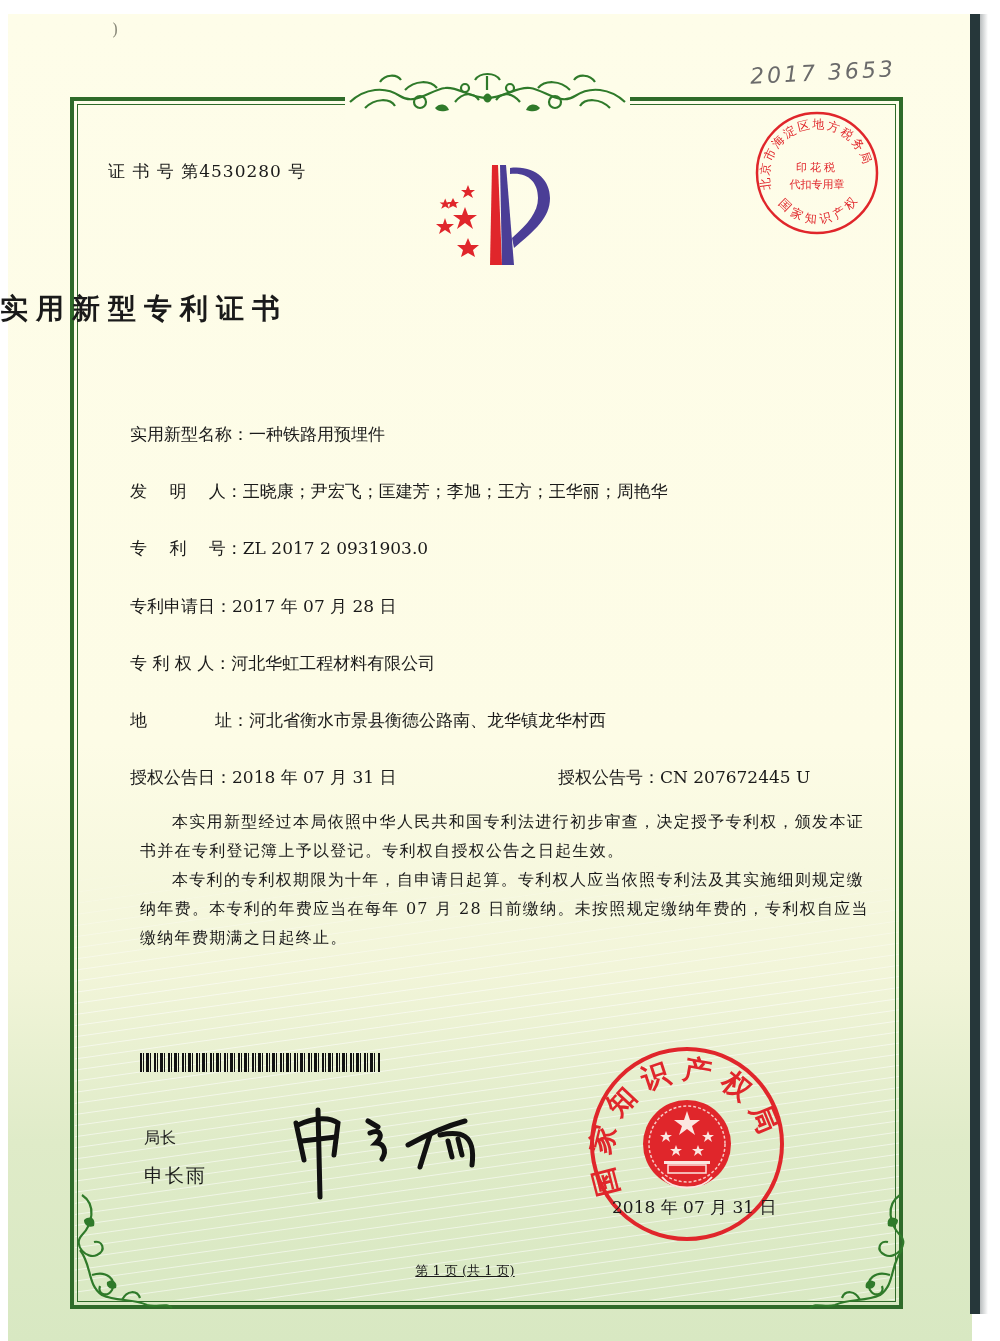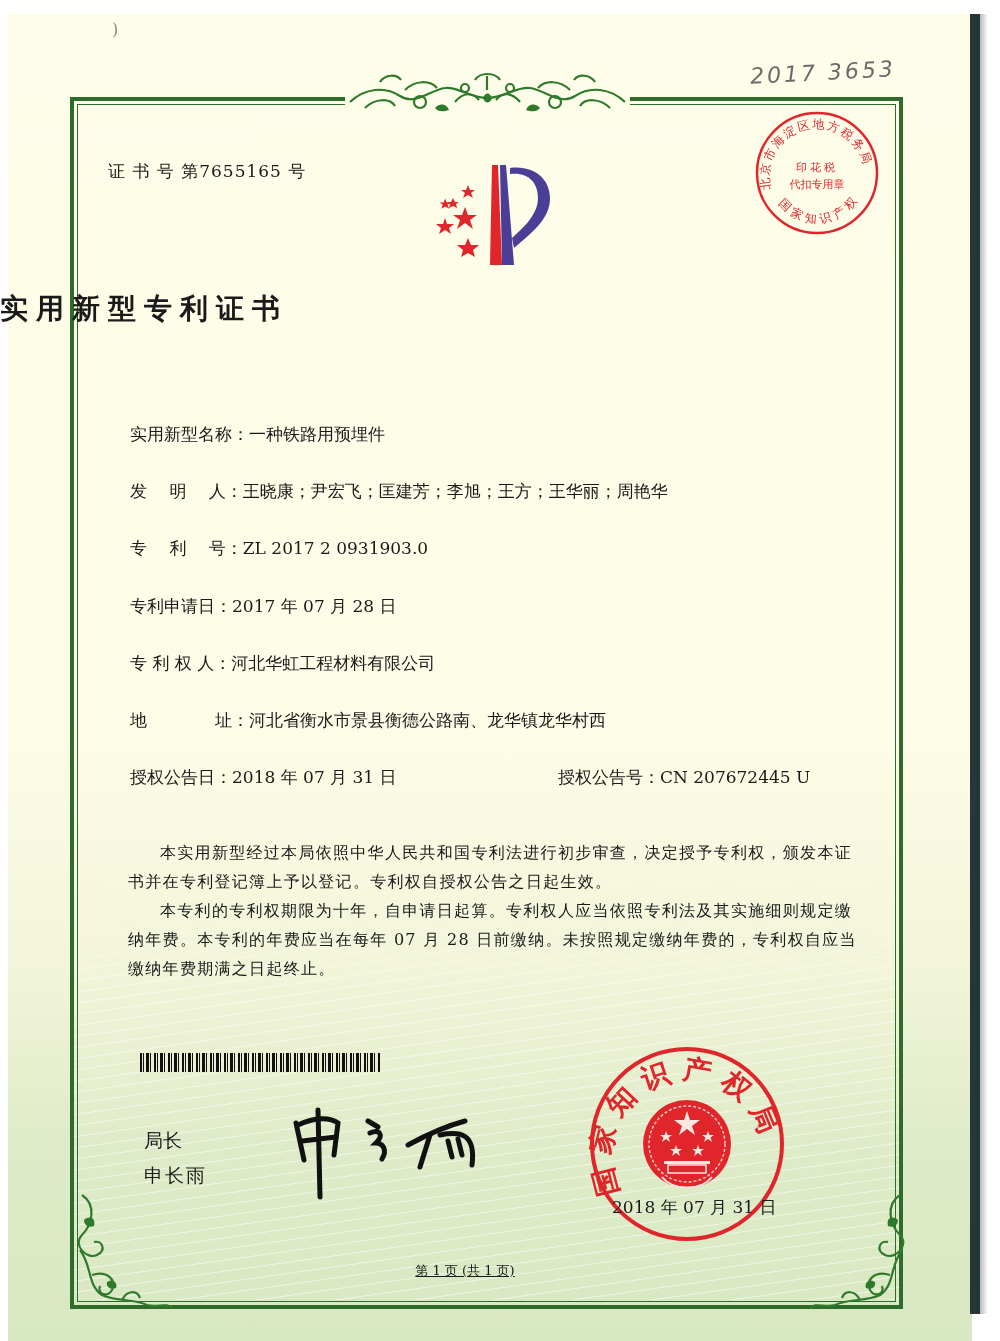--- a/index.html
+++ b/index.html
@@ -53,31 +53,30 @@
     position: absolute; left: 0; width: 960px; top: 290px; text-align: left;
     font-size: 28px; letter-spacing: 8px; font-weight: bold;
   }
   .field {
     position: absolute; left: 130px; font-size: 17px;
     font-family: "DejaVu Sans", sans-serif; white-space: nowrap;
   }
   .field .lbl { display: inline-block; }
   .field .val { font-family: "DejaVu Serif", "Liberation Serif", serif; }
   .body-text {
-    position: absolute; left: 128px; width: 730px; top: 807px;
+    position: absolute; left: 140px; width: 730px; top: 807px;
     font-size: 16px; line-height: 29px; letter-spacing: 1.3px;
     font-family: "DejaVu Serif", "Liberation Serif", serif;
-    margin-top: 31px;
   }
   .body-text p { margin: 0; text-indent: 2em; }
   .barcode {
     position: absolute; left: 140px; top: 1053px; width: 240px; height: 19px;
     background: repeating-linear-gradient(to right, #111 0 2px, transparent 2px 3px, #111 3px 4px, transparent 4px 6px, #111 6px 9px, transparent 9px 10px, #111 10px 11px, transparent 11px 14px);
   }
-  .director-title { position: absolute; left: 144px; top: 1128px; font-size: 19px; font-family: "DejaVu Sans", sans-serif; text-align: right; }
+  .director-title { position: absolute; left: 144px; top: 1128px; font-size: 16px; font-family: "DejaVu Sans", sans-serif; text-align: right; }
   .director-name { position: absolute; left: 144px; top: 1163px; font-size: 19px; font-family: Liberation Serif, serif; letter-spacing: 2px; }
   .signature { position: absolute; left: 290px; top: 1105px; }
   .issue-date {
     position: absolute; left: 612px; top: 1196px; font-size: 17px; z-index: 3;
     font-family: "DejaVu Serif", serif;
   }
   .page-label {
     position: absolute; left: 0; width: 930px; top: 1262px; text-align: center;
     font-size: 13px; font-family: "DejaVu Serif", serif; text-decoration: underline;
   }
@@ -138,21 +137,21 @@
   <g fill="#2f7a2a" transform="translate(110,0) scale(-1,1)">
     <path d="M12 30 C18 25, 24 28, 22 36 C16 38, 12 35, 12 30 Z"></path>
     <path d="M35 92 C40 88, 46 92, 44 98 C38 100, 34 97, 35 92 Z"></path>
   </g>
 </svg>
 
 <span class="bracket-mark">)</span>
 <div class="handwriting">2017  3653</div>
 
 <div class="cert-no">
-  <span>证 书 号 第</span><span>7655165</span>
+  <span>证 书 号 第</span><span>4530280</span>
   <span>号</span>
 </div>
 
 <svg style="position:absolute;left:410px;top:160px" width="150" height="125" viewBox="0 0 150 125">
   <g fill="#e0262b">
     <polygon points="82,5 88,5 92,105 80,105"></polygon>
     <polygon points="34,48 36,53 41,53 37,56 39,61 34,58 29,61 31,56 27,53 32,53" transform="translate(0,-4) scale(0.8) translate(10,5)"></polygon>
     <polygon points="58,25 60,30 65,30 61,33 63,38 58,35 53,38 55,33 51,30 56,30"></polygon>
     <polygon points="55,47 58,55 67,55 60,60 63,69 55,63 47,69 50,60 43,55 52,55"></polygon>
     <polygon points="35,58 37,64 44,64 39,68 41,74 35,70 29,74 31,68 26,64 33,64"></polygon>

